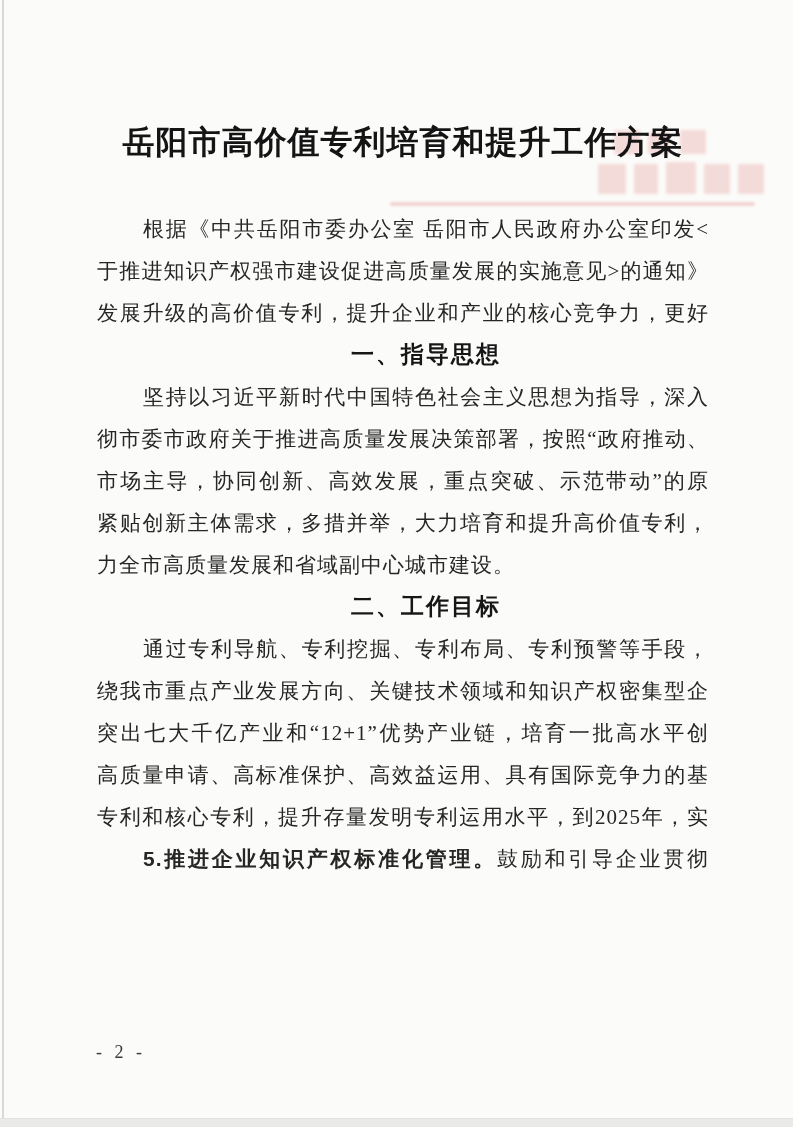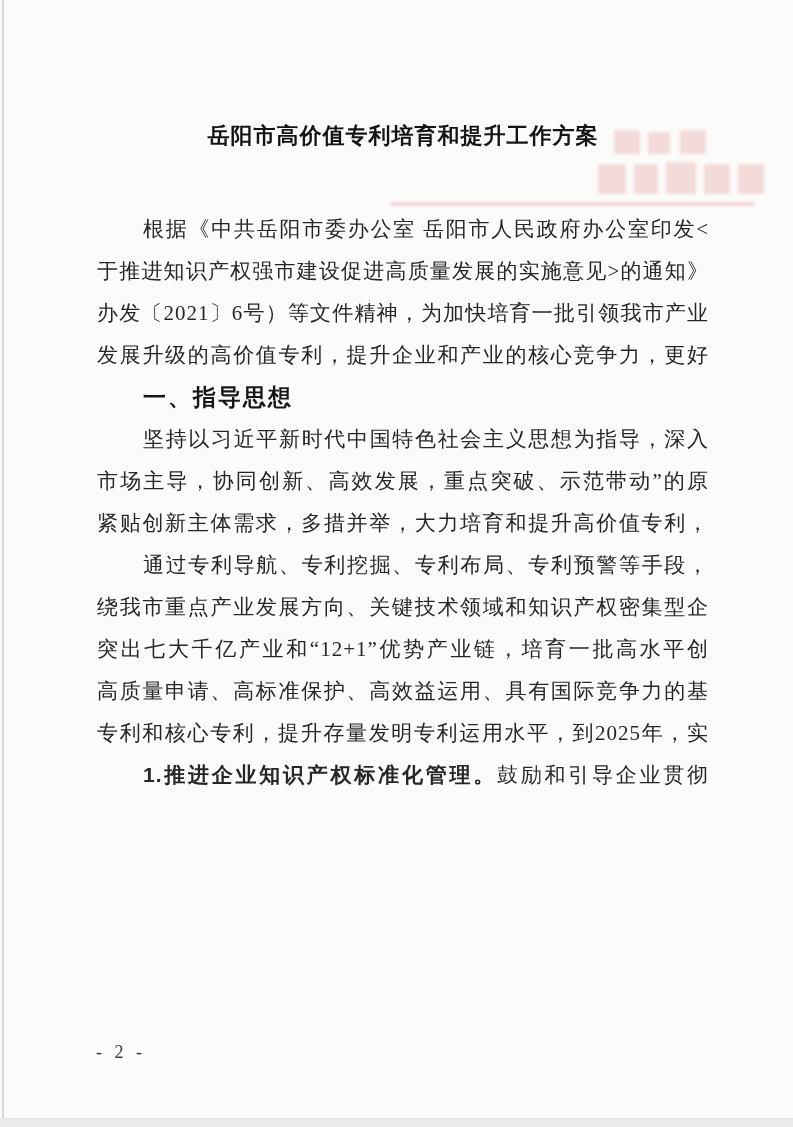--- a/index.html
+++ b/index.html
@@ -50,21 +50,21 @@
     filter: blur(1px);
     border-radius: 2px;
   }
 
   .title {
     position: absolute; top: 121px; left: 97px;
     width: 612px; margin: 0;
     text-align: center;
     font-family: "Liberation Serif", "DejaVu Serif", serif;
     font-weight: 700;
-    font-size: 22px;
+    font-size: 32px;
     letter-spacing: 1px;
     color: #141414;
     white-space: nowrap;
   }
 
   .bodytext {
     position: absolute; top: 208px; left: 97px;
     width: 612px;
   }
   .ln {
@@ -74,25 +74,26 @@
     letter-spacing: 1px;
     overflow: hidden;
     color: #262626;
   }
   .j {
     text-align: justify;
     text-align-last: justify;
   }
   .ind { text-indent: 46px; }
   .hd {
-    font-family: Liberation Sans, sans-serif;
+    font-family: Liberation Serif, serif;
     font-weight: 700;
     font-size: 23px;
     letter-spacing: 2px;
     color: #161616;
+    text-align: center;
   }
   .b {
     font-weight: 700;
     font-family: "Liberation Sans", "DejaVu Sans", sans-serif;
   }
 
   .pagenum {
     position: absolute; left: 96px; top: 1042px;
     font-size: 18px;
     letter-spacing: 4px;
@@ -117,38 +118,40 @@
     <div class="gb g8"></div>
   </div>
   <div class="ghost-line"></div>
 
   <h1 class="title">岳阳市高价值专利培育和提升工作方案</h1>
 
   <div class="bodytext">
 
     <div class="ln j ind">根据《中共岳阳市委办公室 岳阳市人民政府办公室印发&lt;关</div>
     <div class="ln j">于推进知识产权强市建设促进高质量发展的实施意见&gt;的通知》(岳</div>
-    <div class="ln j">办发〔2021〕6号）等文件精神，为加快培育一批引领我市产业</div>
     <div class="ln j">发展升级的高价值专利，提升企业和产业的核心竞争力，更好地</div>
 
     <div class="ln hd ind">一、指导思想</div>
 
     <div class="ln j ind">坚持以习近平新时代中国特色社会主义思想为指导，深入贯</div>
+    <div class="ln j">彻市委市政府关于推进高质量发展决策部署，按照“政府推动、</div>
     <div class="ln j">市场主导，协同创新、高效发展，重点突破、示范带动”的原则，</div>
     <div class="ln j">紧贴创新主体需求，多措并举，大力培育和提升高价值专利，助</div>
+    <div class="ln">力全市高质量发展和省域副中心城市建设。</div>
 
+    <div class="ln hd ind">二、工作目标</div>
 
     <div class="ln j ind">通过专利导航、专利挖掘、专利布局、专利预警等手段，围</div>
     <div class="ln j">绕我市重点产业发展方向、关键技术领域和知识产权密集型企业，</div>
     <div class="ln j">突出七大千亿产业和“12+1”优势产业链，培育一批高水平创造、</div>
     <div class="ln j">高质量申请、高标准保护、高效益运用、具有国际竞争力的基本</div>
     <div class="ln j">专利和核心专利，提升存量发明专利运用水平，到2025年，实现</div>
 
 
-    <div class="ln j ind"><span class="b">1.推进企业知识产权标准化管理。</span><span>鼓励和引导企业贯彻《企</span></div>
+    <div class="ln j ind"><span class="b">5.推进企业知识产权标准化管理。</span><span>鼓励和引导企业贯彻《企</span></div>
 
   </div>
 
   <div class="pagenum">- 2 -</div>
 
   <div class="edge-bottom"></div>
 
 </div>
 
 </body></html>

